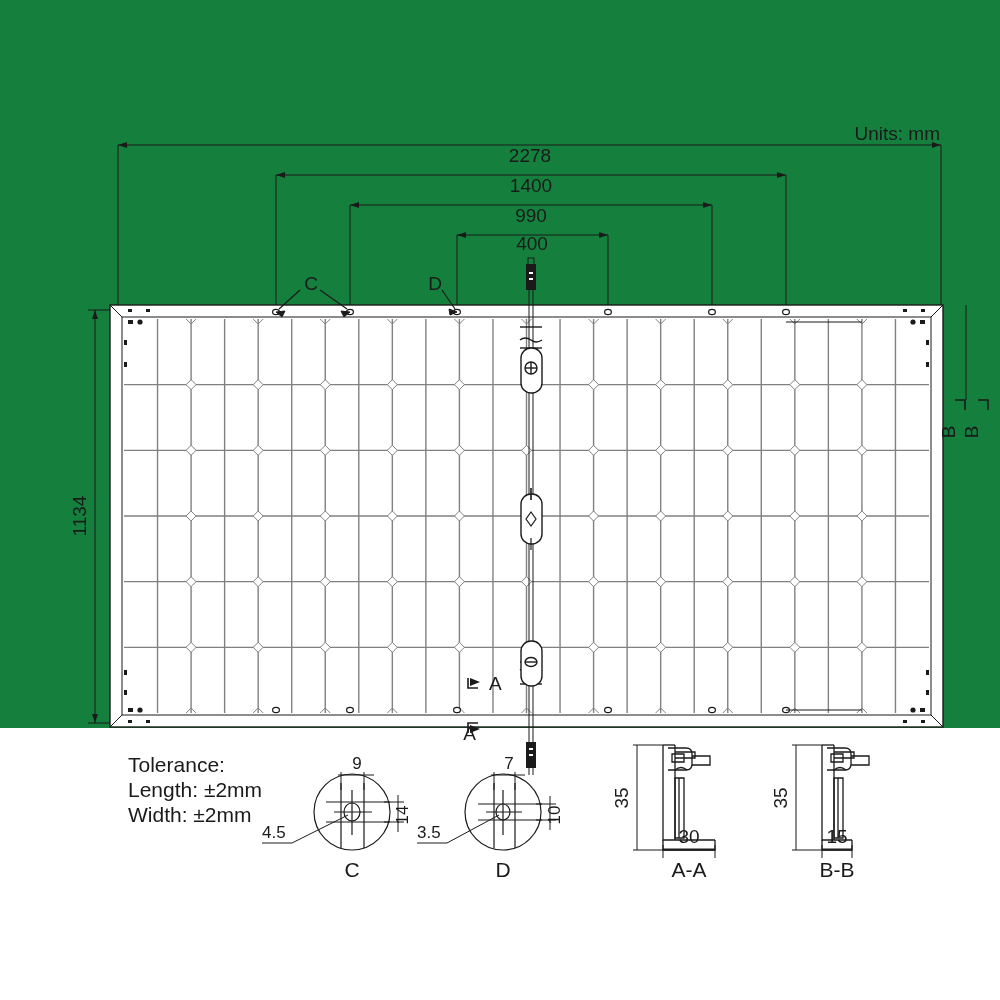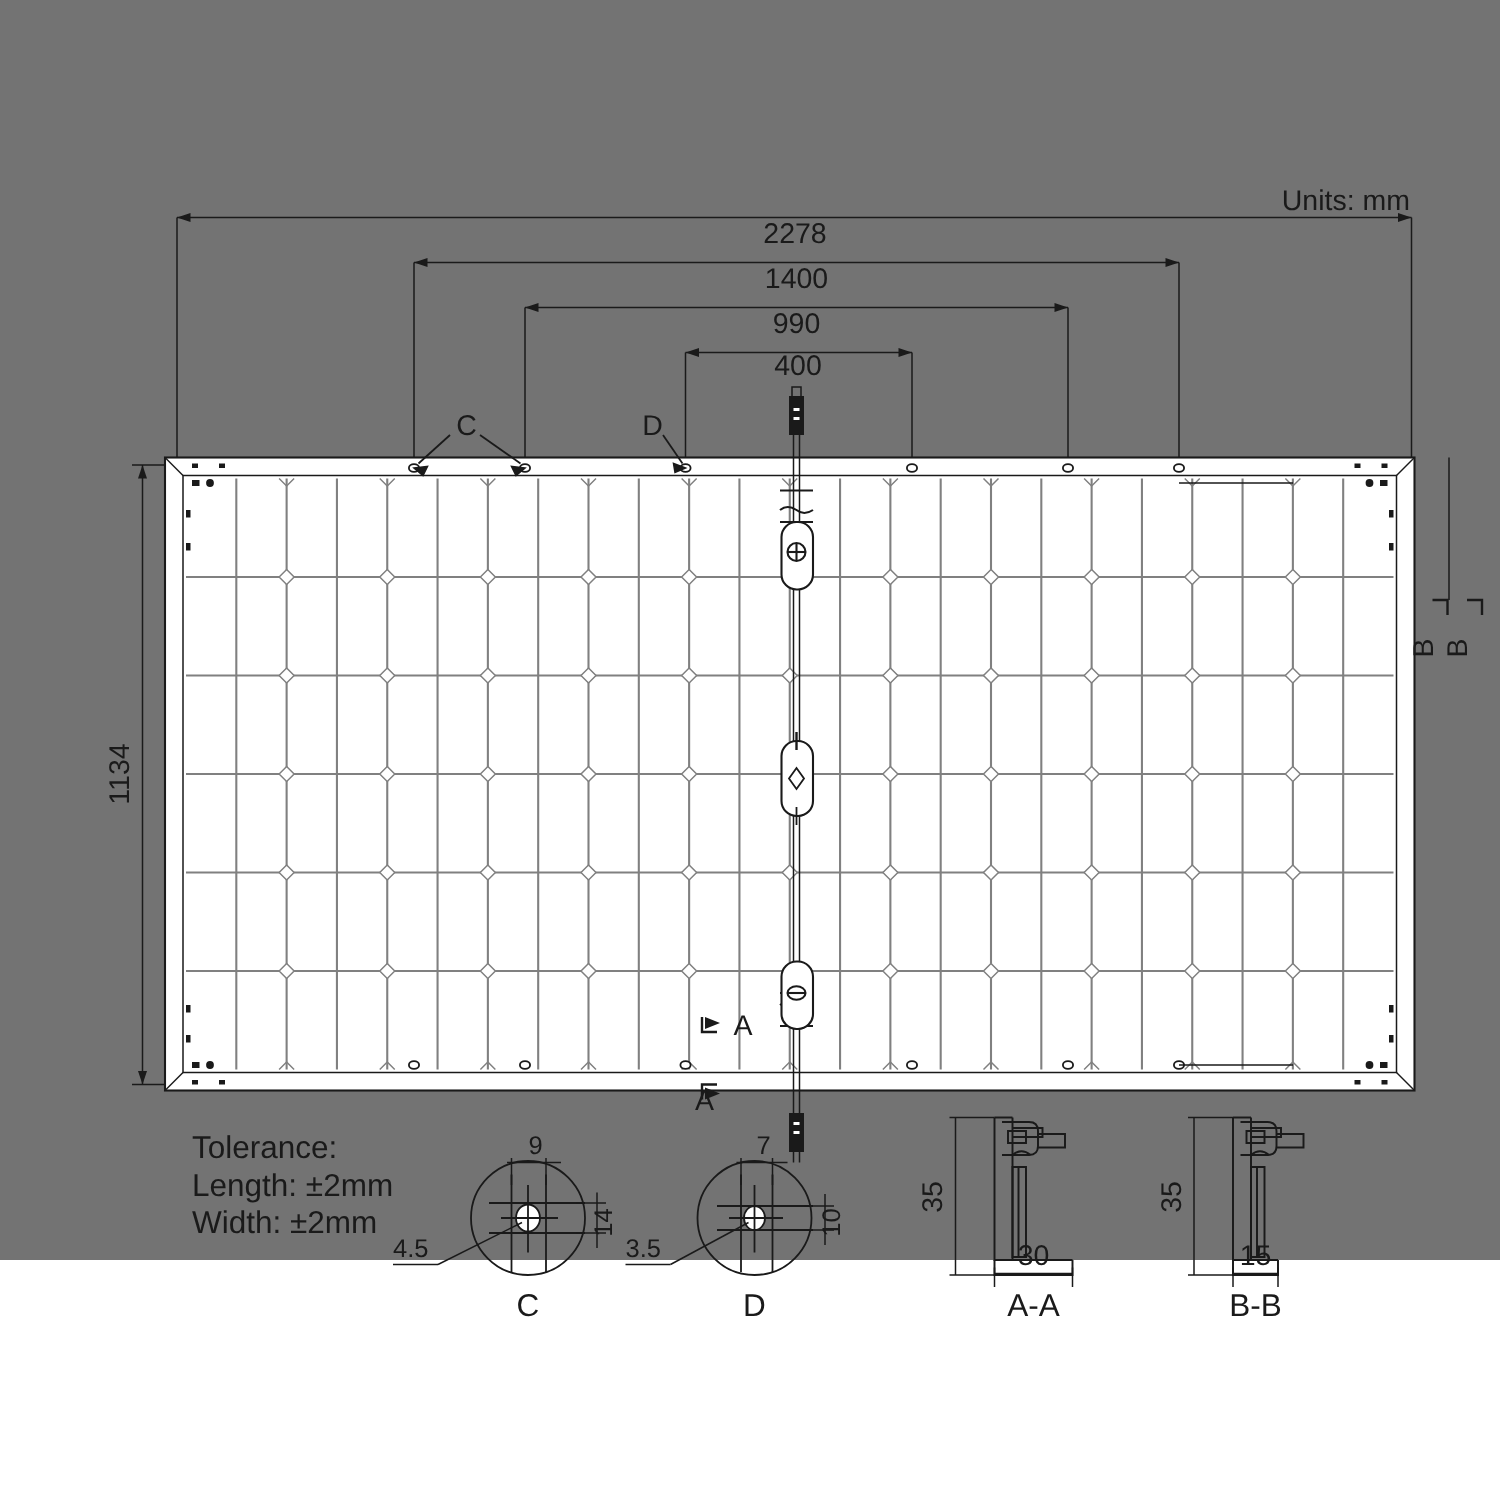--- a/index.html
+++ b/index.html
@@ -1,18 +1,18 @@
 <!DOCTYPE html>
 <html><head>
 <meta charset="utf-8">
 <style>
   html,body{margin:0;padding:0;background:#ffffff;}
   body{width:1000px;height:1000px;overflow:hidden;
        font-family:"Liberation Sans", sans-serif;color:#1a1a1a;}
-  #stage{position:relative;width:1000px;height:840px;background:#737373;}
+  #stage{position:relative;width:1000px;height:728px;background:#15803d;}
   svg{display:block;}
   text{font-family:"Liberation Sans", sans-serif;fill:#1a1a1a;}
 </style>
 </head>
 <body>
 
 <div id="stage">
 <svg width="1000" height="1000" viewBox="0 0 1000 1000">
 
   <text x="940" y="140" text-anchor="end" font-size="19">Units: mm</text>

